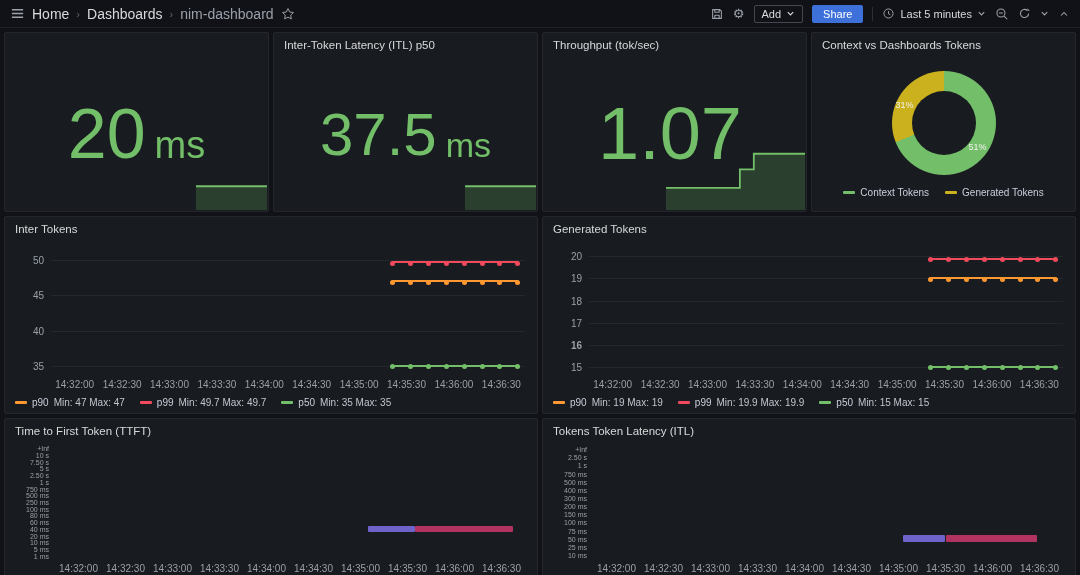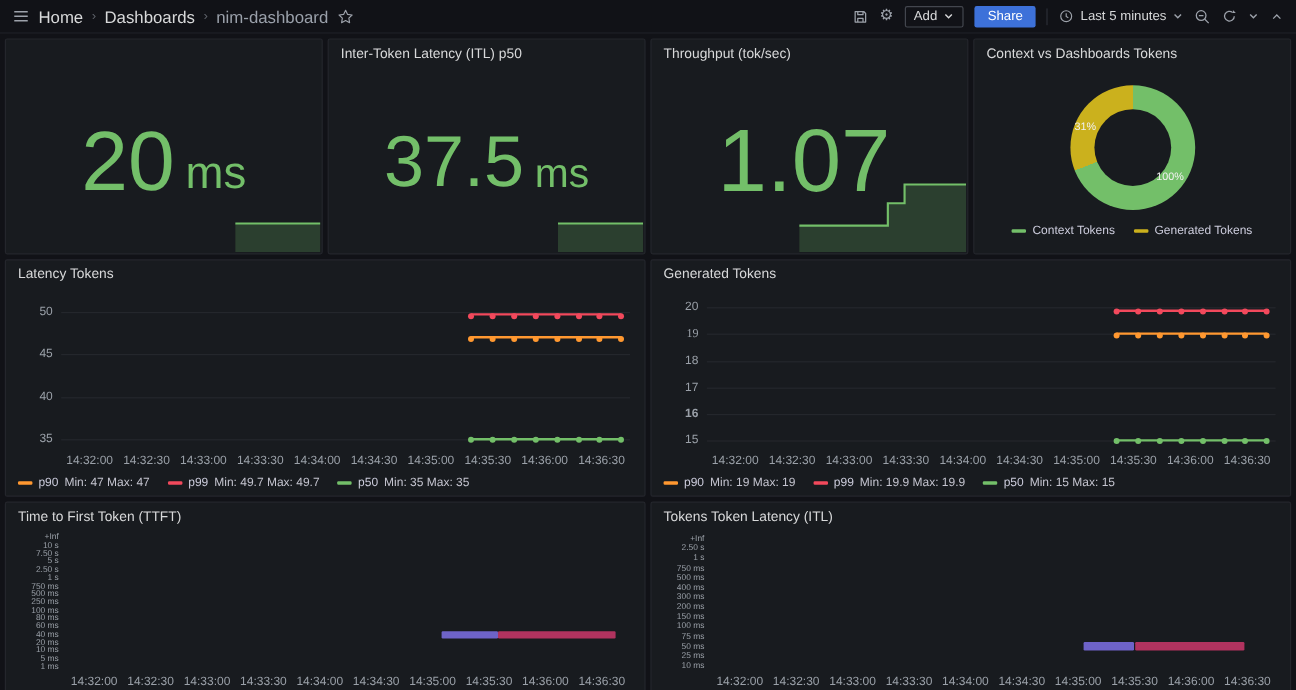--- a/index.html
+++ b/index.html
@@ -178,38 +178,38 @@
     <svg class="spark spark-lg" viewBox="0 0 100 100" preserveAspectRatio="none">
         <polygon points="0,100 0,62 53,62 53,30 63,30 63,3 100,3 100,100" fill="rgba(115,191,105,0.22)"></polygon>
         <polyline points="0,62 53,62 53,30 63,30 63,3 100,3" fill="none" stroke="#73bf69" stroke-width="1.8" vector-effect="non-scaling-stroke"></polyline>
       </svg>
   </div>
 
   <div class="panel span3">
     <div class="panel-title">Context vs Dashboards Tokens</div>
     <div class="donut-body">
       <div class="ring" style="background: conic-gradient(rgb(115, 191, 105) 0deg, rgb(115, 191, 105) 69%, rgb(203, 177, 29) 69%, rgb(203, 177, 29) 100%);">
-        <span class="pct pct-a">100%</span>
+        <span class="pct pct-a">51%</span>
         <span class="pct pct-b">31%</span>
       </div>
       <div class="donut-legend">
         <span class="dl-item">
           <span class="lmark" id="dl-mark-0" style="background: rgb(115, 191, 105);"></span>
           <span>Context Tokens</span>
         </span>
         <span class="dl-item">
           <span class="lmark" id="dl-mark-1" style="background: rgb(203, 177, 29);"></span>
           <span>Generated Tokens</span>
         </span>
       </div>
     </div>
   </div>
 
   <div class="panel span6">
-    <div class="panel-title">Latency Tokens</div>
+    <div class="panel-title">Inter Tokens</div>
     <div class="ts-body">
       <div class="plot">
           <div class="gline" style="top: 8.93855%;"></div>
           <span class="ylab" style="top: 8.93855%;">50</span>
           <div class="gline" style="top: 36.8715%;"></div>
           <span class="ylab" style="top: 36.8715%;">45</span>
           <div class="gline" style="top: 64.8045%;"></div>
           <span class="ylab" style="top: 64.8045%;">40</span>
           <div class="gline" style="top: 92.7374%;"></div>
           <span class="ylab" style="top: 92.7374%;">35</span>
@@ -273,21 +273,21 @@
     </div>
   </div>
 
   <div class="panel span6">
     <div class="panel-title">Generated Tokens</div>
     <div class="ts-body">
       <div class="plot">
           <div class="gline" style="top: 5.78947%;"></div>
           <span class="ylab" style="top: 5.78947%;">20</span>
           <div class="gline" style="top: 23.3333%;"></div>
-          <span class="ylab" style="top: 23.3333%; font-family: Liberation Serif, serif;">19</span>
+          <span class="ylab" style="top: 23.3333%;">19</span>
           <div class="gline" style="top: 40.8772%;"></div>
           <span class="ylab" style="top: 40.8772%;">18</span>
           <div class="gline" style="top: 58.4211%;"></div>
           <span class="ylab" style="top: 58.4211%;">17</span>
           <div class="gline" style="top: 75.9649%;"></div>
           <span class="ylab" style="top: 75.9649%; font-weight: bold;">16</span>
           <div class="gline" style="top: 93.5088%;"></div>
           <span class="ylab" style="top: 93.5088%;">15</span>
           <div class="sline" style="top: calc(23.3333% - 1px); left: 72%; width: 26.5%; background: rgb(255, 152, 48);"></div>
           <div class="dot" style="left: 72%; top: 23.3333%; background: rgb(255, 152, 48);"></div>

